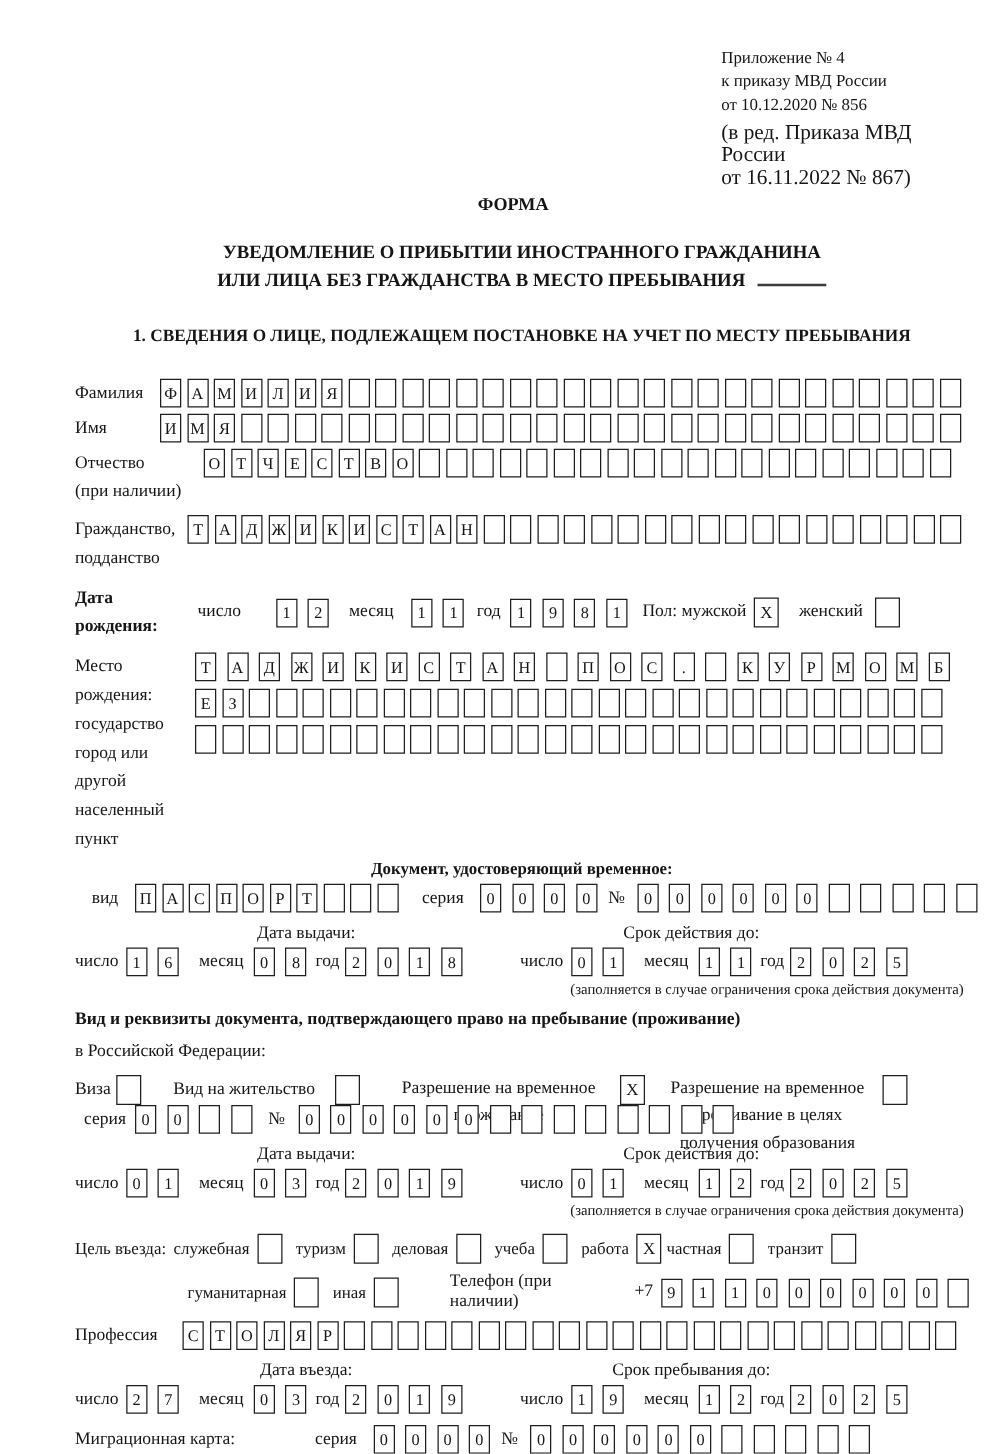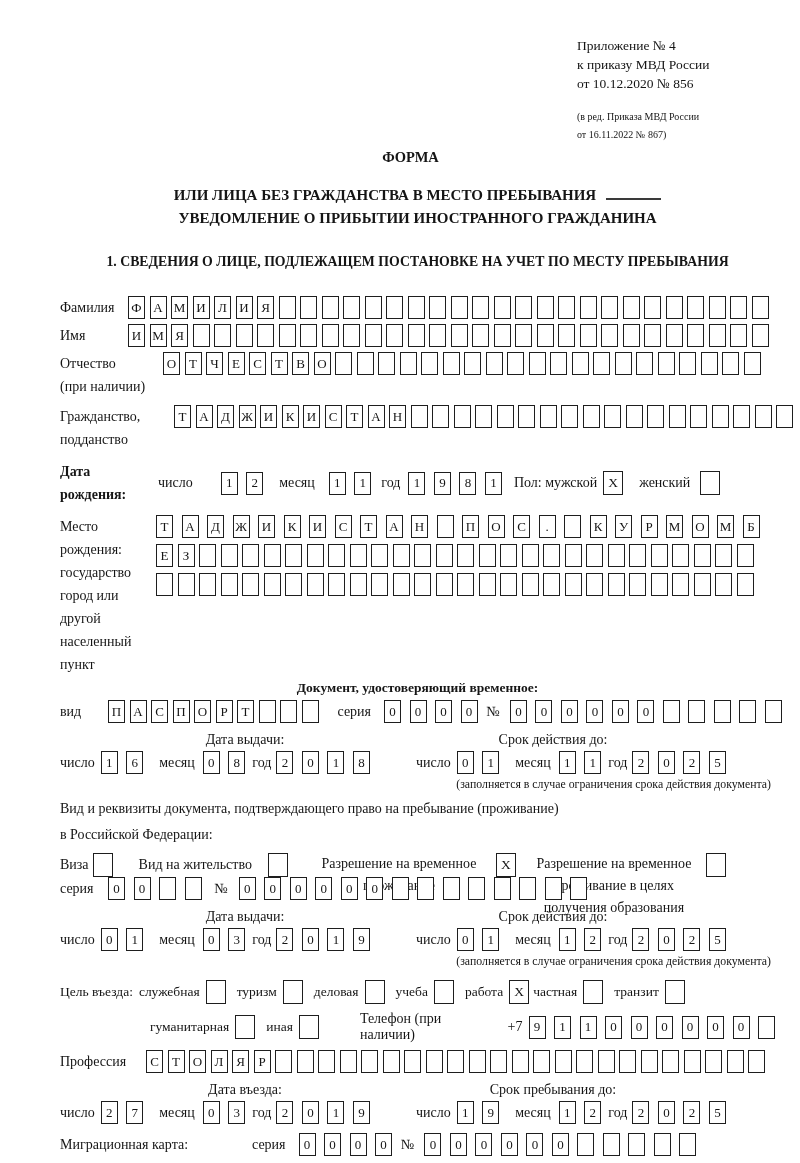--- a/index.html
+++ b/index.html
@@ -4,36 +4,36 @@
 <style>
   html,body{margin:0;padding:0;background:#ffffff;}
   body{width:800px;height:1163px;overflow:hidden;color:#151515;
        font-family:"Liberation Serif","DejaVu Serif",serif;}
   .page{box-sizing:border-box;width:800px;height:1163px;padding:36px 25px 10px 60px;}
 
   
   .appendix-wrap{display:flex;justify-content:flex-end;}
   .appendix{width:198px;text-align:left;}
   .appendix .al{font-size:13.5px;line-height:19px;}
-  .appendix .anote{font-size:10px;line-height:18px;margin-top:15px;}
+  .appendix .anote{font-size:17px;line-height:18px;margin-top:4px;}
 
   .form-word{font-weight:bold;font-size:14.5px;text-align:center;padding-right:14px;margin-top:5px;}
 
   .title{font-weight:bold;font-size:15px;line-height:23px;text-align:center;margin-top:18px;}
   .title-underline{display:inline-block;width:55px;border-bottom:2px solid #3a3a3a;margin-left:10px;}
 
   .sec-heading{font-weight:bold;font-size:13.8px;text-align:center;margin-top:24px;}
 
   
   .frow{display:flex;align-items:center;margin-top:5px;font-size:14px;}
   .frow.top{align-items:flex-start;}
   .flabel{flex:none;line-height:23px;}
   .flabel2{flex:none;line-height:23px;}
   .w68{width:68px;} .w103{width:103px;} .w90{width:90px;} .w96{width:96px;}
-  .w48{width:48px;} .w86{width:86px;}
+  .w48{width:48px;text-align:center;} .w86{width:86px;}
 
   .cellcol{display:flex;flex-direction:column;}
   .cellcol .cellrow{margin-bottom:6px;}
 
   .cellrow{display:flex;gap:4.5px;flex:none;}
   .cellrow.wide{gap:8.5px;}
   .cell{box-sizing:border-box;flex:none;width:17px;height:23px;border:1.6px solid #1e1e1e;
         display:flex;align-items:center;justify-content:center;font-size:13px;background:#fff;}
   .checkbox{box-sizing:border-box;flex:none;width:20px;height:24px;border:1.6px solid #1e1e1e;
         display:flex;align-items:center;justify-content:center;font-size:13.5px;background:#fff;}
@@ -71,24 +71,24 @@
       <div class="anote">
         <div>(в ред. Приказа МВД России</div>
         <div>от 16.11.2022 № 867)</div>
       </div>
     </div>
   </div>
 
   <div class="form-word">ФОРМА</div>
 
   <div class="title">
+    <div>УВЕДОМЛЕНИЕ О ПРИБЫТИИ ИНОСТРАННОГО ГРАЖДАНИНА</div>
     <div>
       <span>ИЛИ ЛИЦА БЕЗ ГРАЖДАНСТВА В МЕСТО ПРЕБЫВАНИЯ</span><span class="title-underline"></span>
     </div>
-    <div>УВЕДОМЛЕНИЕ О ПРИБЫТИИ ИНОСТРАННОГО ГРАЖДАНИНА</div>
   </div>
 
   <div class="sec-heading">1. СВЕДЕНИЯ О ЛИЦЕ, ПОДЛЕЖАЩЕМ ПОСТАНОВКЕ НА УЧЕТ ПО МЕСТУ ПРЕБЫВАНИЯ</div>
 
   <div class="frow" style="margin-top:26px;">
     <span class="flabel w68">Фамилия</span>
     <span class="cellrow">
         <span class="cell">Ф</span>
         <span class="cell">А</span>
         <span class="cell">М</span>
@@ -188,21 +188,21 @@
         <span class="cell"></span>
         <span class="cell"></span>
         <span class="cell"></span>
         <span class="cell"></span>
         <span class="cell"></span>
         <span class="cell"></span>
         <span class="cell"></span>
       </span>
   </div>
 
-  <div class="frow top" style="margin-top:7px;gap:24px;">
+  <div class="frow top" style="margin-top:7px;">
     <div class="flabel2 w90">
       <div>Гражданство,</div>
       <div>подданство</div>
     </div>
     <span class="cellrow">
         <span class="cell">Т</span>
         <span class="cell">А</span>
         <span class="cell">Д</span>
         <span class="cell">Ж</span>
         <span class="cell">И</span>
@@ -433,21 +433,21 @@
       <span class="cellrow wide">
           <span class="cell">2</span>
           <span class="cell">0</span>
           <span class="cell">2</span>
           <span class="cell">5</span>
         </span>
     </div>
   </div>
   <div class="note">(заполняется в случае ограничения срока действия документа)</div>
 
-  <div class="plain" style="margin-top:6px;">Вид и реквизиты документа, подтверждающего право на пребывание (проживание)</div>
+  <div class="plain" style="margin-top:6px;font-weight:bold;">Вид и реквизиты документа, подтверждающего право на пребывание (проживание)</div>
   <div class="plain" style="margin-top:5px;">в Российской Федерации:</div>
 
   <div class="visa-row">
     <span class="vlbl">Виза</span>
     <span class="checkbox" style="margin-left:4px;"></span>
     <span class="vlbl" style="margin-left:26px;">Вид на жительство</span>
     <span class="checkbox" style="margin-left:16px;"></span>
     <span class="ctext" style="width:182px;margin-left:20px;">Разрешение на временное проживание</span>
     <span class="checkbox" style="margin-left:6px;">X</span>
     <span class="ctext" style="width:172px;margin-left:12px;">Разрешение на временное проживание в целях получения образования</span>

